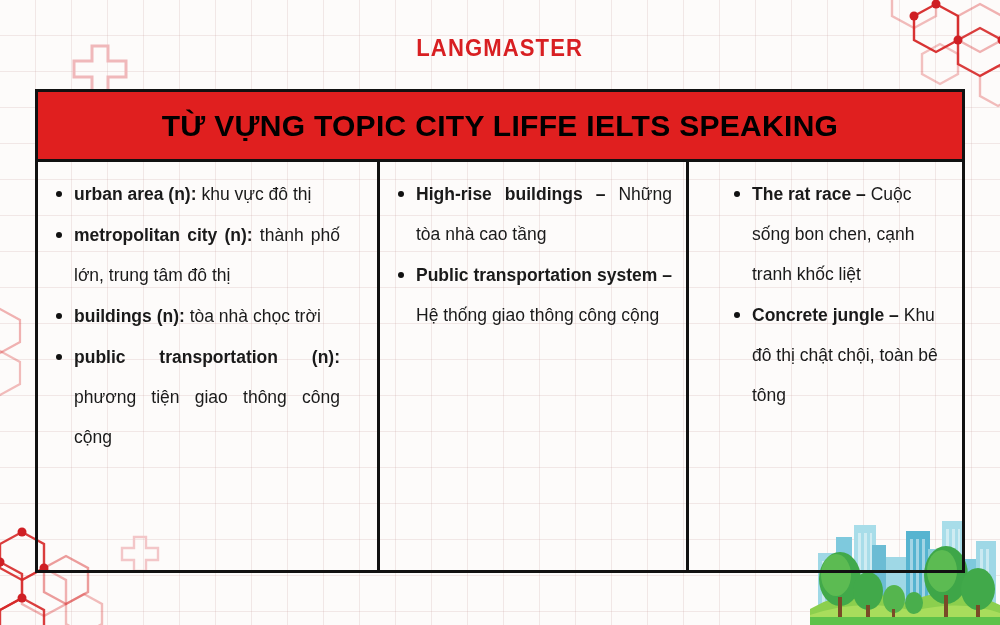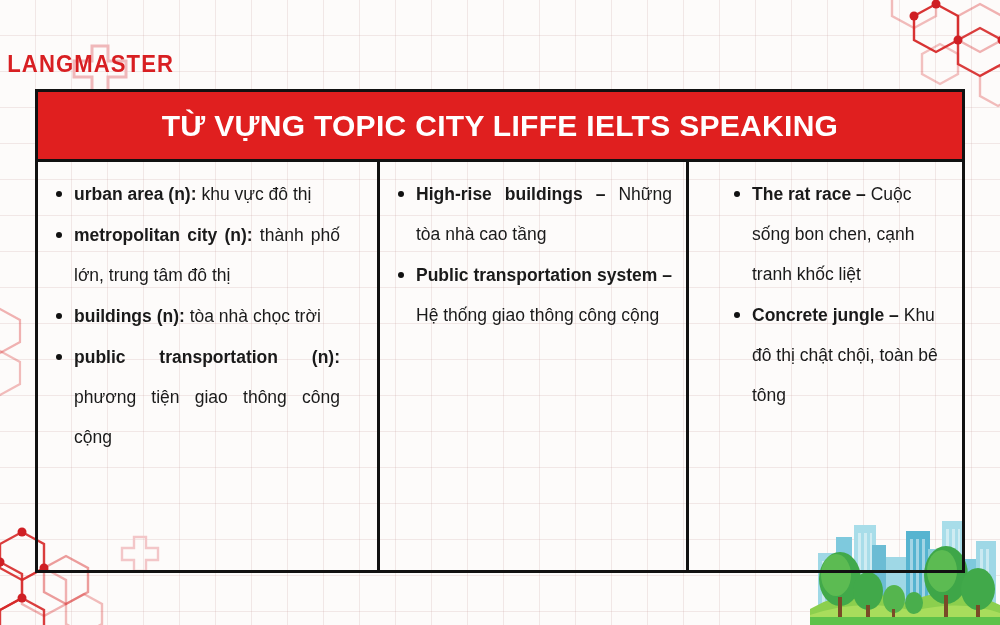--- a/index.html
+++ b/index.html
@@ -37,23 +37,24 @@
   #deco-hex-tr { top: -18px; right: -20px; }
   #deco-hex-bl { left: -30px; bottom: -26px; }
   #deco-hex-ml { left: -34px; top: 300px; }
   #deco-plus-tl { left: 72px; top: 44px; }
   #deco-plus-bl { left: 120px; bottom: 52px; }
   #deco-city { right: 0; bottom: 0; z-index: 1; }
 
   
   #logo {
     position: absolute;
-    top: 50px;
+    top: 34px;
     left: 0;
     width: 1000px;
+    text-align: center;
     z-index: 3;
   }
   #logo-text {
     display: inline-block;
     color: #d81f22;
     font-family: "Liberation Sans", sans-serif;
     font-size: 24px;
     font-weight: bold;
     letter-spacing: 1.2px;
     transform: scaleX(0.92);
@@ -78,21 +79,21 @@
     background-color: #e01f1f;
     height: 70px;
     flex: 0 0 70px;
     display: flex;
     align-items: center;
     justify-content: center;
     border-bottom: 3px solid #111111;
     box-sizing: border-box;
   }
   #title-text {
-    color: #ffffff;
+    color: #000000;
     font-size: 30px;
     font-weight: bold;
     letter-spacing: 0.3px;
     text-align: center;
     line-height: 1;
     font-family: "Liberation Sans", sans-serif;
   }
 
   #columns {
     flex: 1 1 auto;

